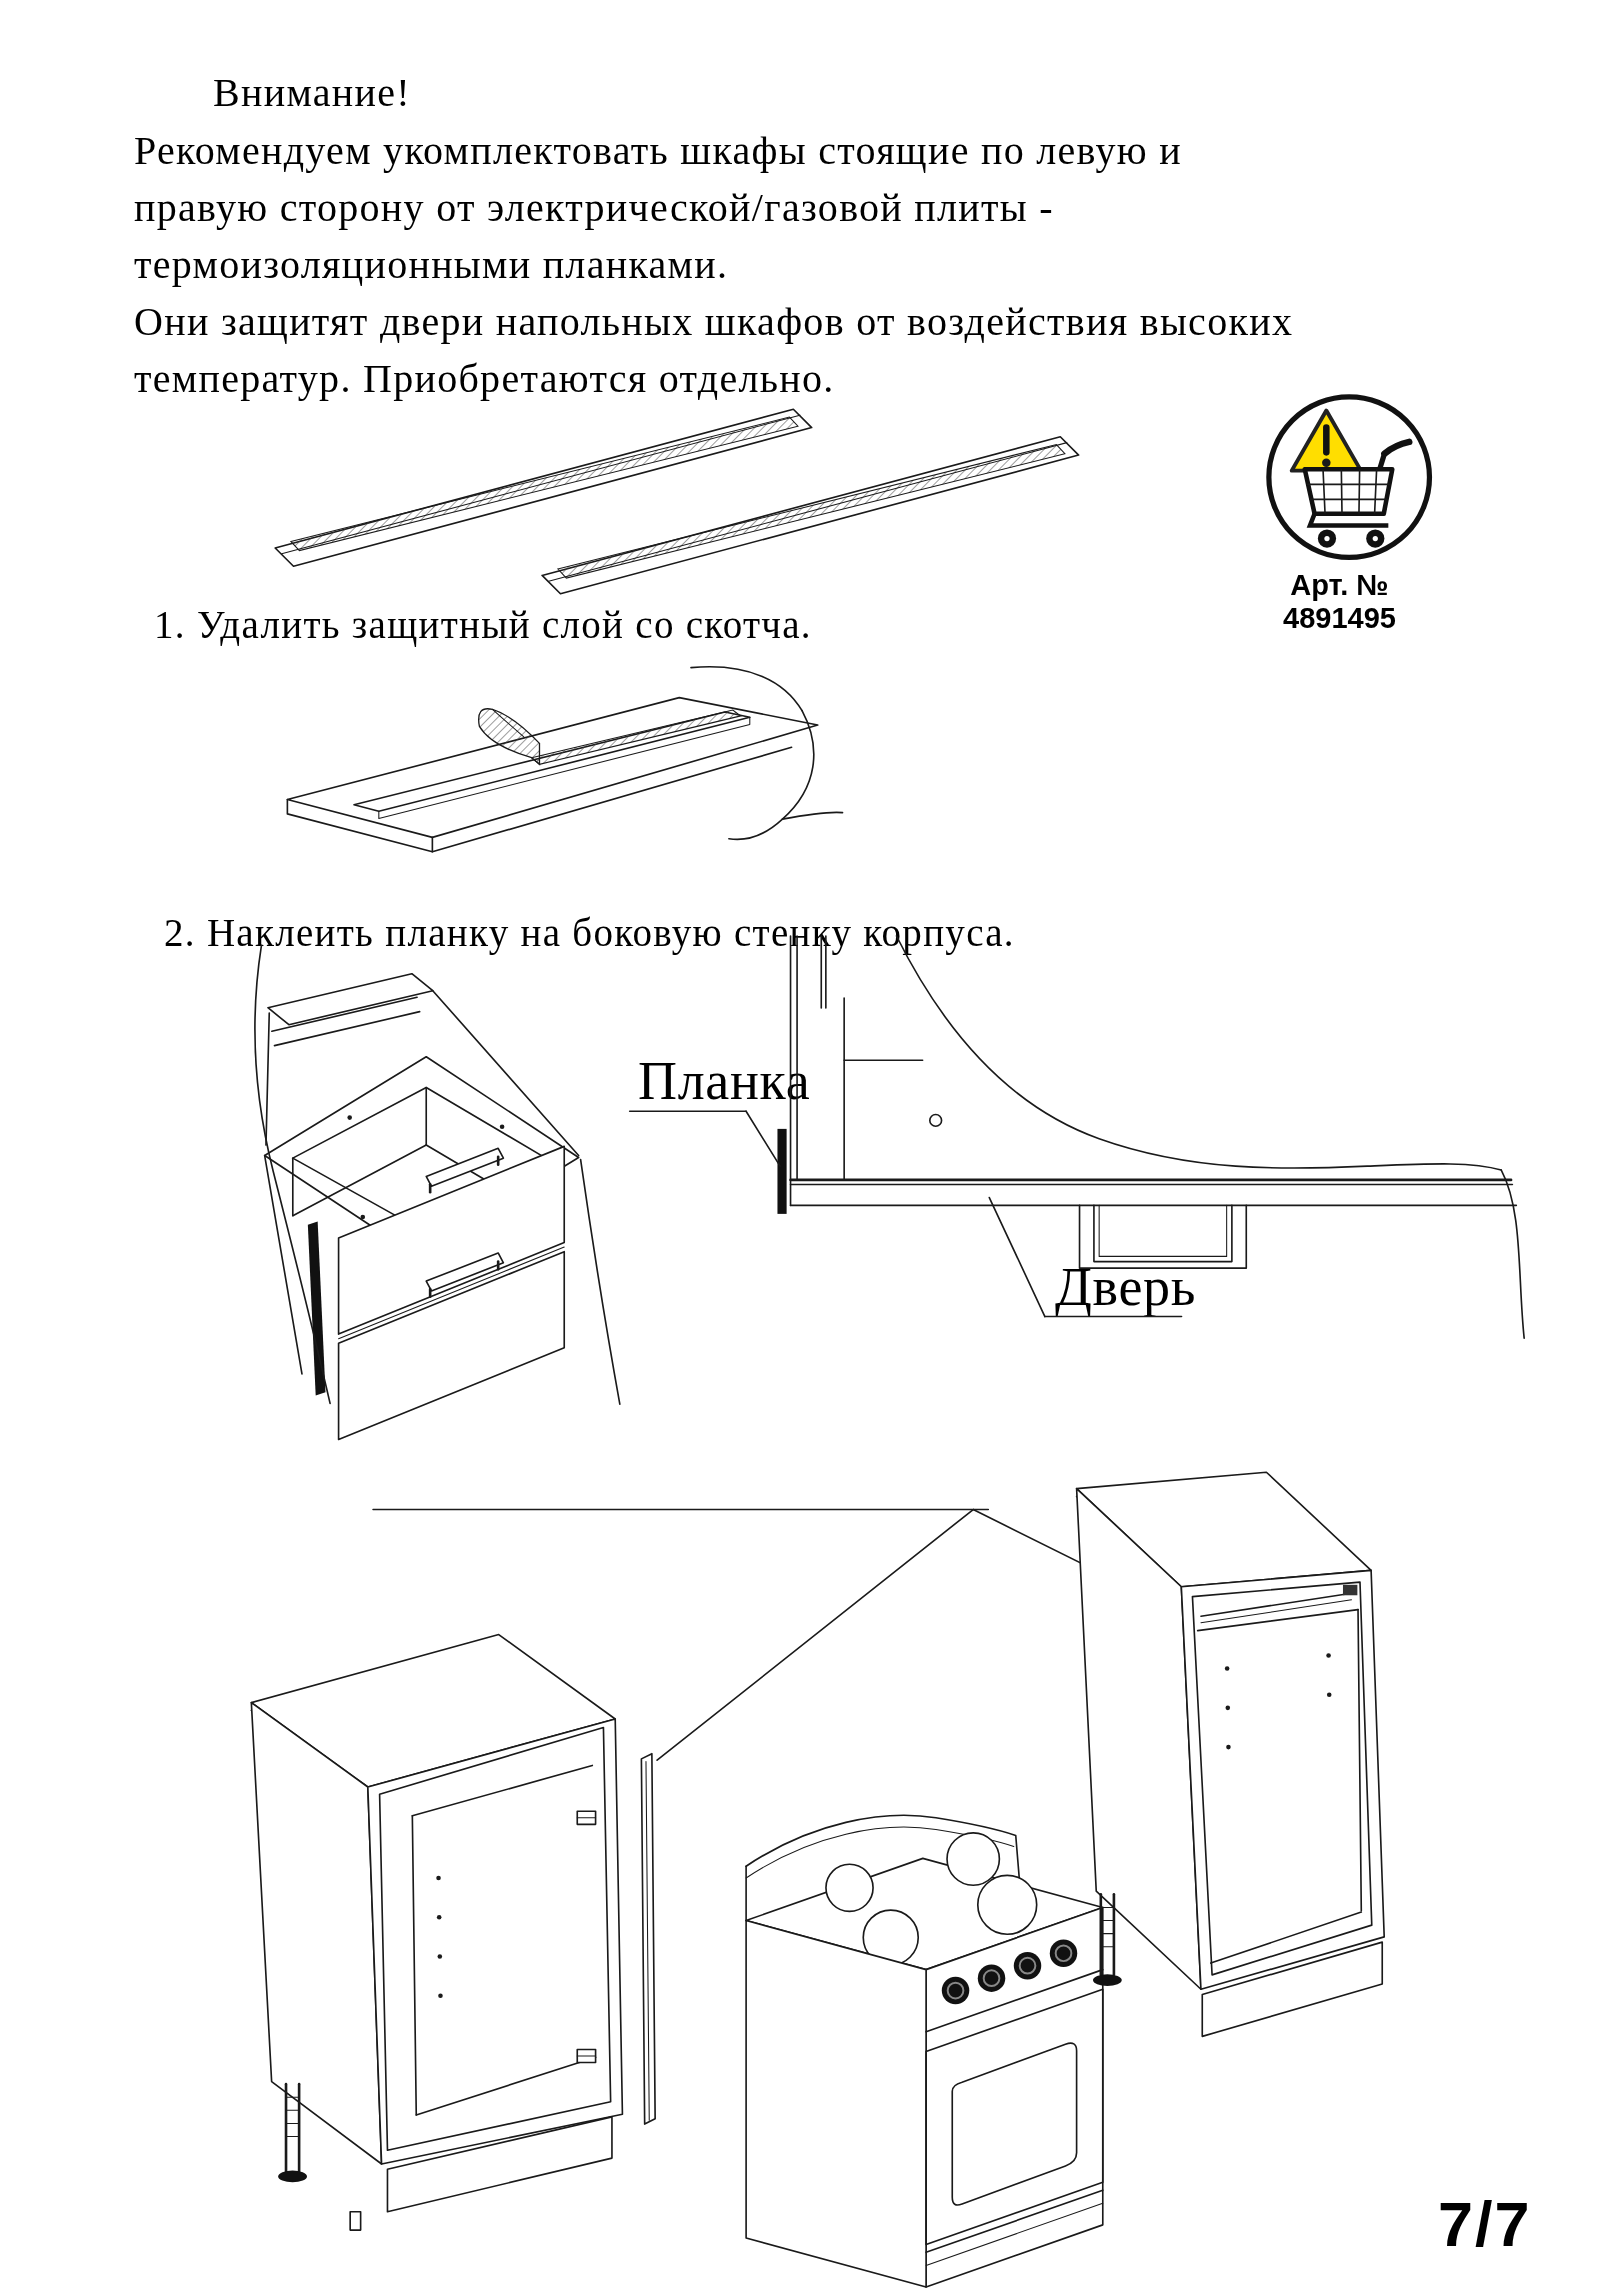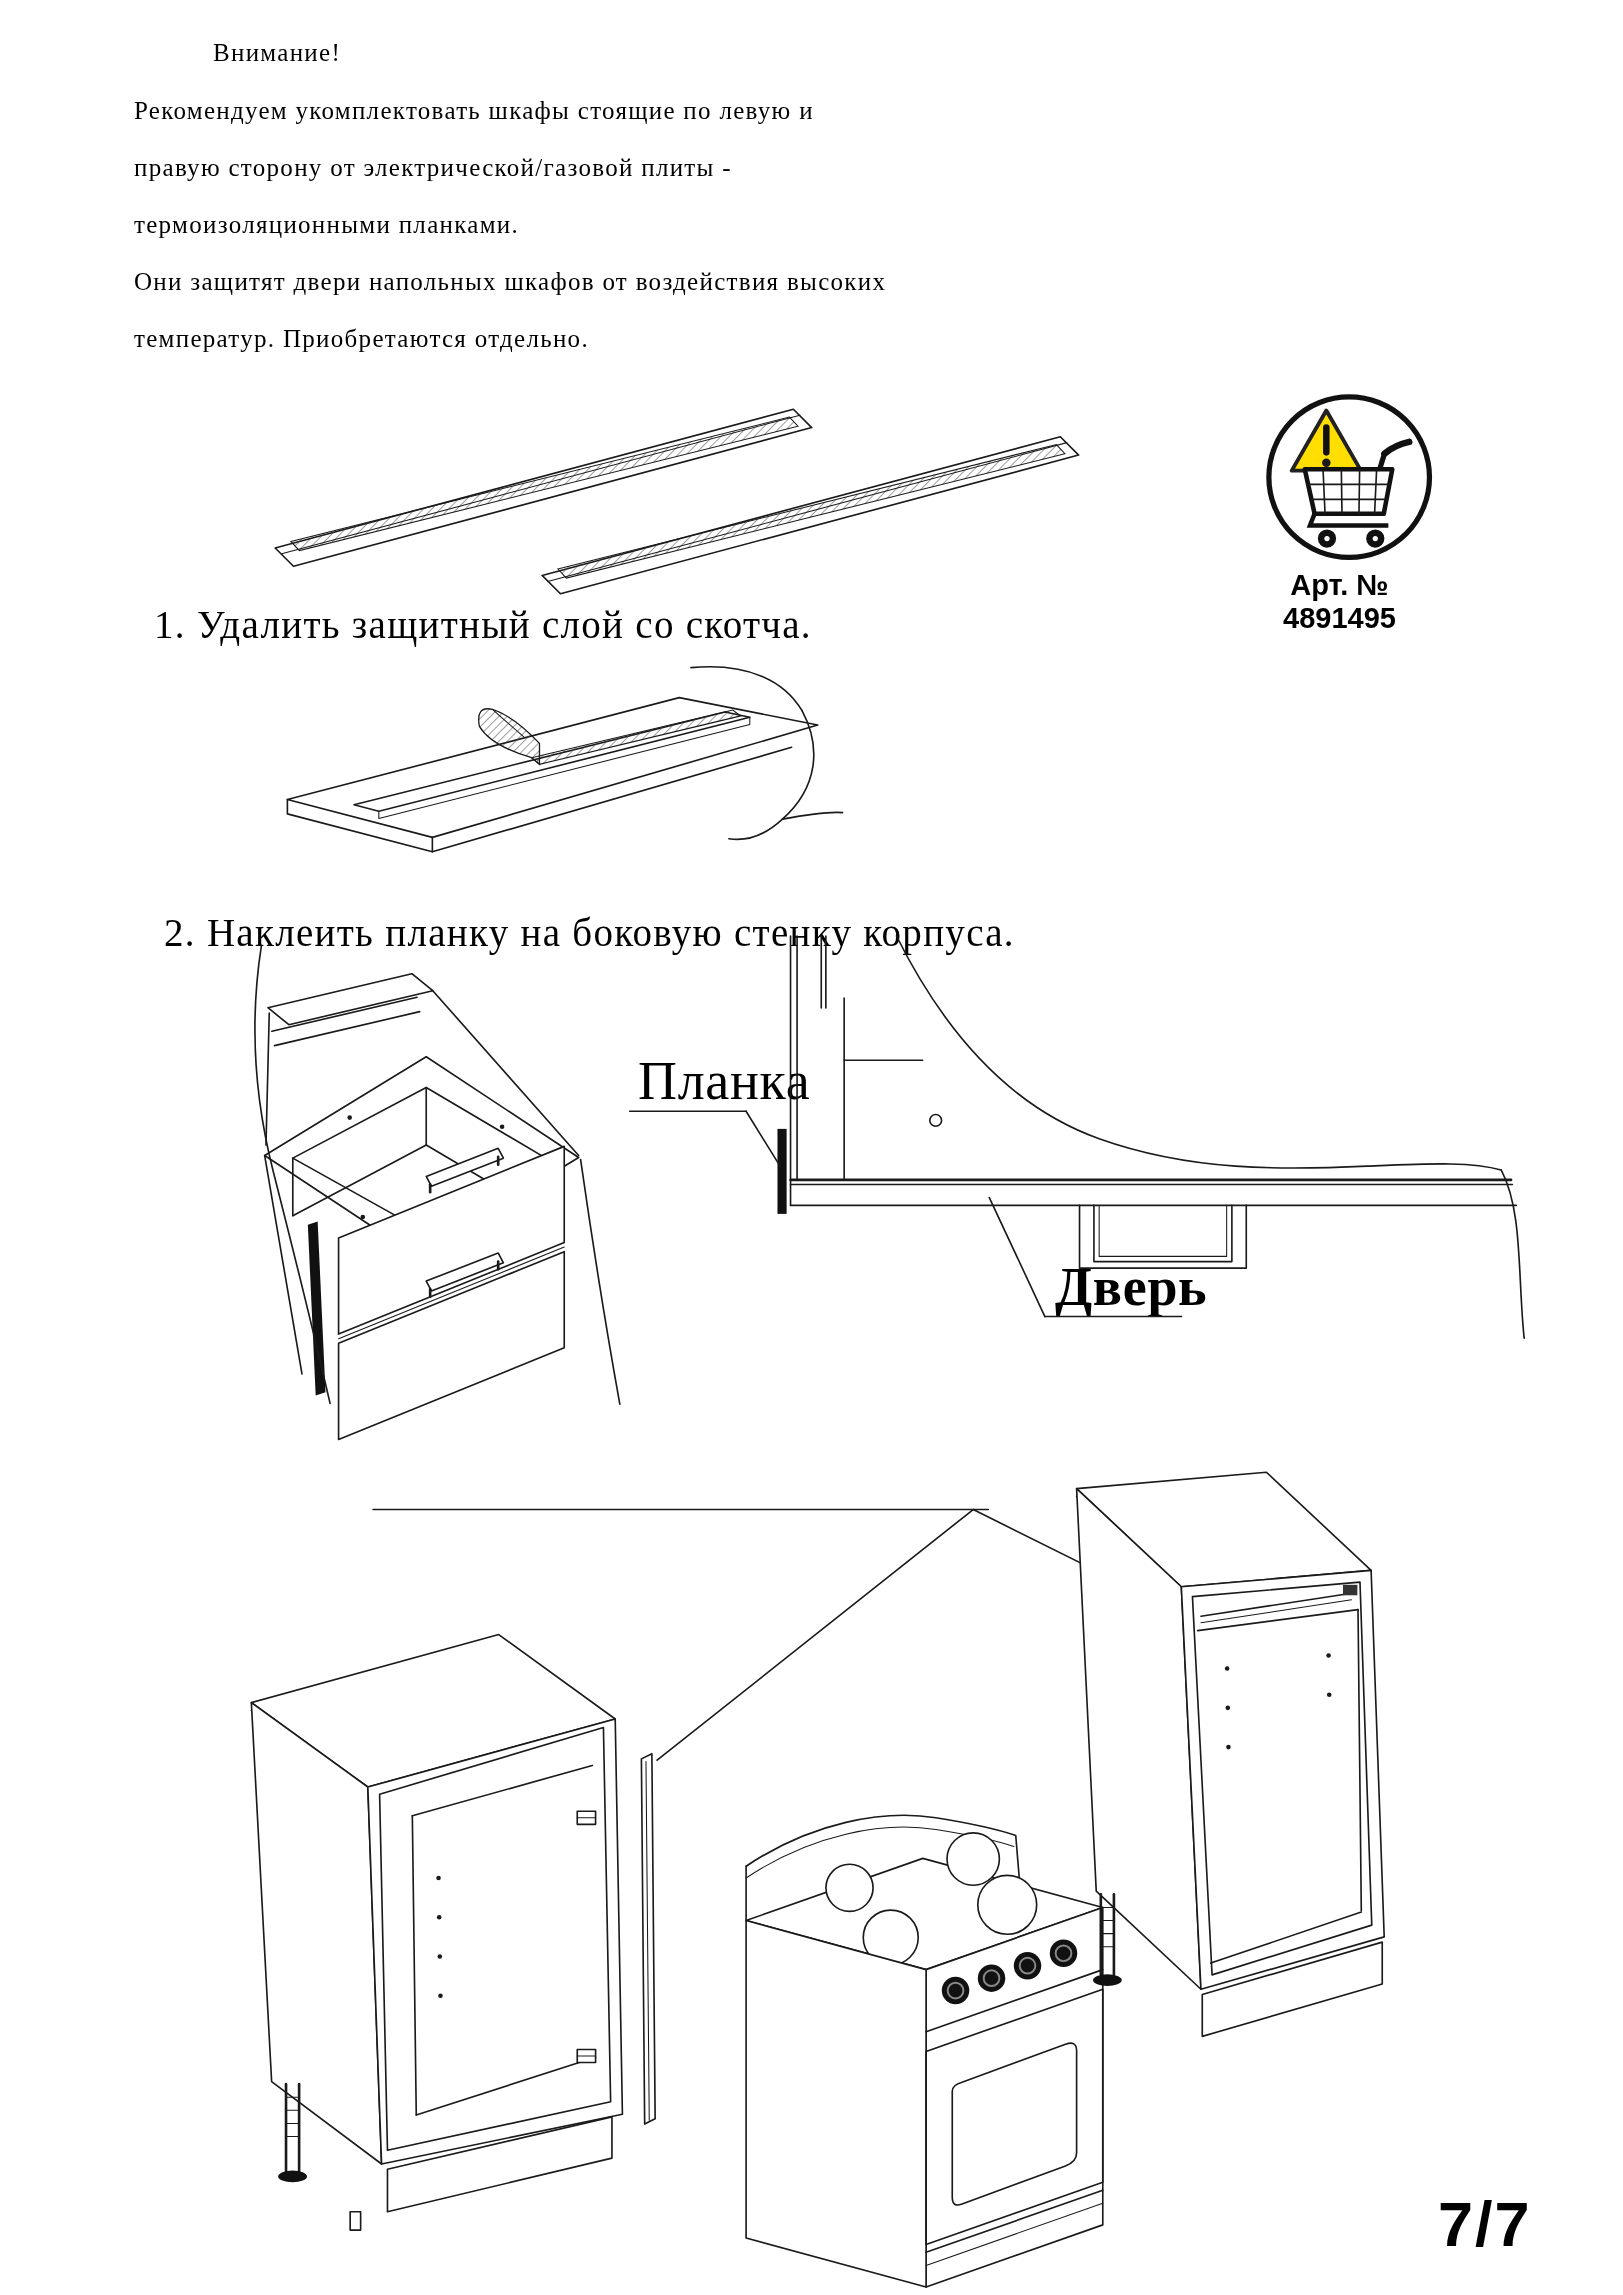--- a/index.html
+++ b/index.html
@@ -1,19 +1,19 @@
 <!DOCTYPE html>
 <html style="font-size:10.5px"><head>
 <meta charset="utf-8">
 <style>
   html,body{margin:0;padding:0;background:#ffffff;}
   #page{position:relative;width:1623px;height:2295px;background:#fff;overflow:hidden;
         font-family:"Liberation Serif",serif;color:#000;}
   .abs{position:absolute;}
-  .body-text{font-size:25px;line-height:57px;letter-spacing:1.3px;white-space:pre-line;}
+  .body-text{font-size:40px;line-height:57px;letter-spacing:1.3px;white-space:pre-line;margin-top:40px;}
   .step-text{font-size:39px;letter-spacing:1.3px;white-space:nowrap;}
   .callout{font-size:54px;letter-spacing:0.7px;white-space:nowrap;}
   .callout-sm{font-size:51px;letter-spacing:0.7px;white-space:nowrap;}
   .sans-bold{font-family:"Liberation Sans",sans-serif;font-weight:bold;}
   .art-label{font-size:29px;text-align:center;}
   .page-num{font-size:63px;letter-spacing:2px;}
   svg{position:absolute;overflow:visible;}
   .ln{fill:none;stroke:#1a1a1a;stroke-width:2.5;stroke-linecap:round;stroke-linejoin:round;}
   .thin{stroke-width:1.6;}
   .thick{stroke-width:4;}
@@ -33,21 +33,21 @@
 термоизоляционными планками.
 Они защитят двери напольных шкафов от воздействия высоких
 температур. Приобретаются отдельно.</div>
 
   <div class="abs step-text" style="left:154px;top:602px;">1. Удалить защитный слой со скотча.</div>
 
   <div class="abs step-text" style="left:164px;top:882px;margin-top:28px;">2. Наклеить планку на боковую стенку корпуса.</div>
 
   <div class="abs callout" style="left:638px;top:1050px;">Планка</div>
 
-  <div class="abs callout" style="left:1055px;top:1256px;font-weight:bold;">Дверь</div>
+  <div class="abs callout" style="left:1055px;top:1256px;">Дверь</div>
 
 
   <div class="abs sans-bold art-label" style="left:1230px;top:569px;width:219px;text-align:center;">Арт. № 4891495</div>
 
   <div class="abs sans-bold page-num" style="left:1438px;top:2188px;text-align:center;">7/7</div>
 
   <svg style="left:1263px;top:391px;" width="173" height="173" viewBox="0 0 265 265">
     <circle cx="132" cy="132" r="123" fill="#fff" stroke="#111" stroke-width="8"></circle>
     <g>
       <path d="M97,30 L150,122 L44,122 Z" fill="#FFDE00" stroke="#222" stroke-width="6" stroke-linejoin="round"></path>

